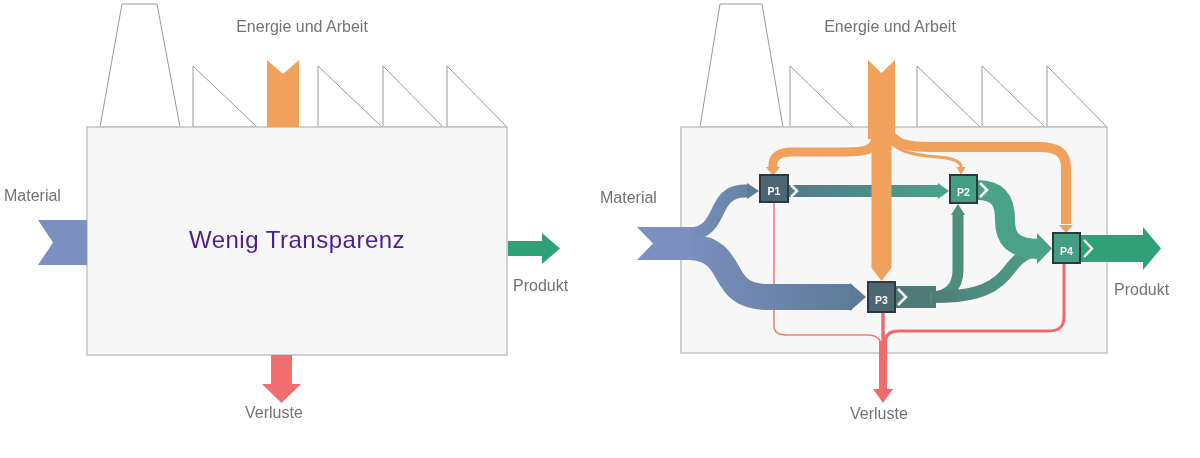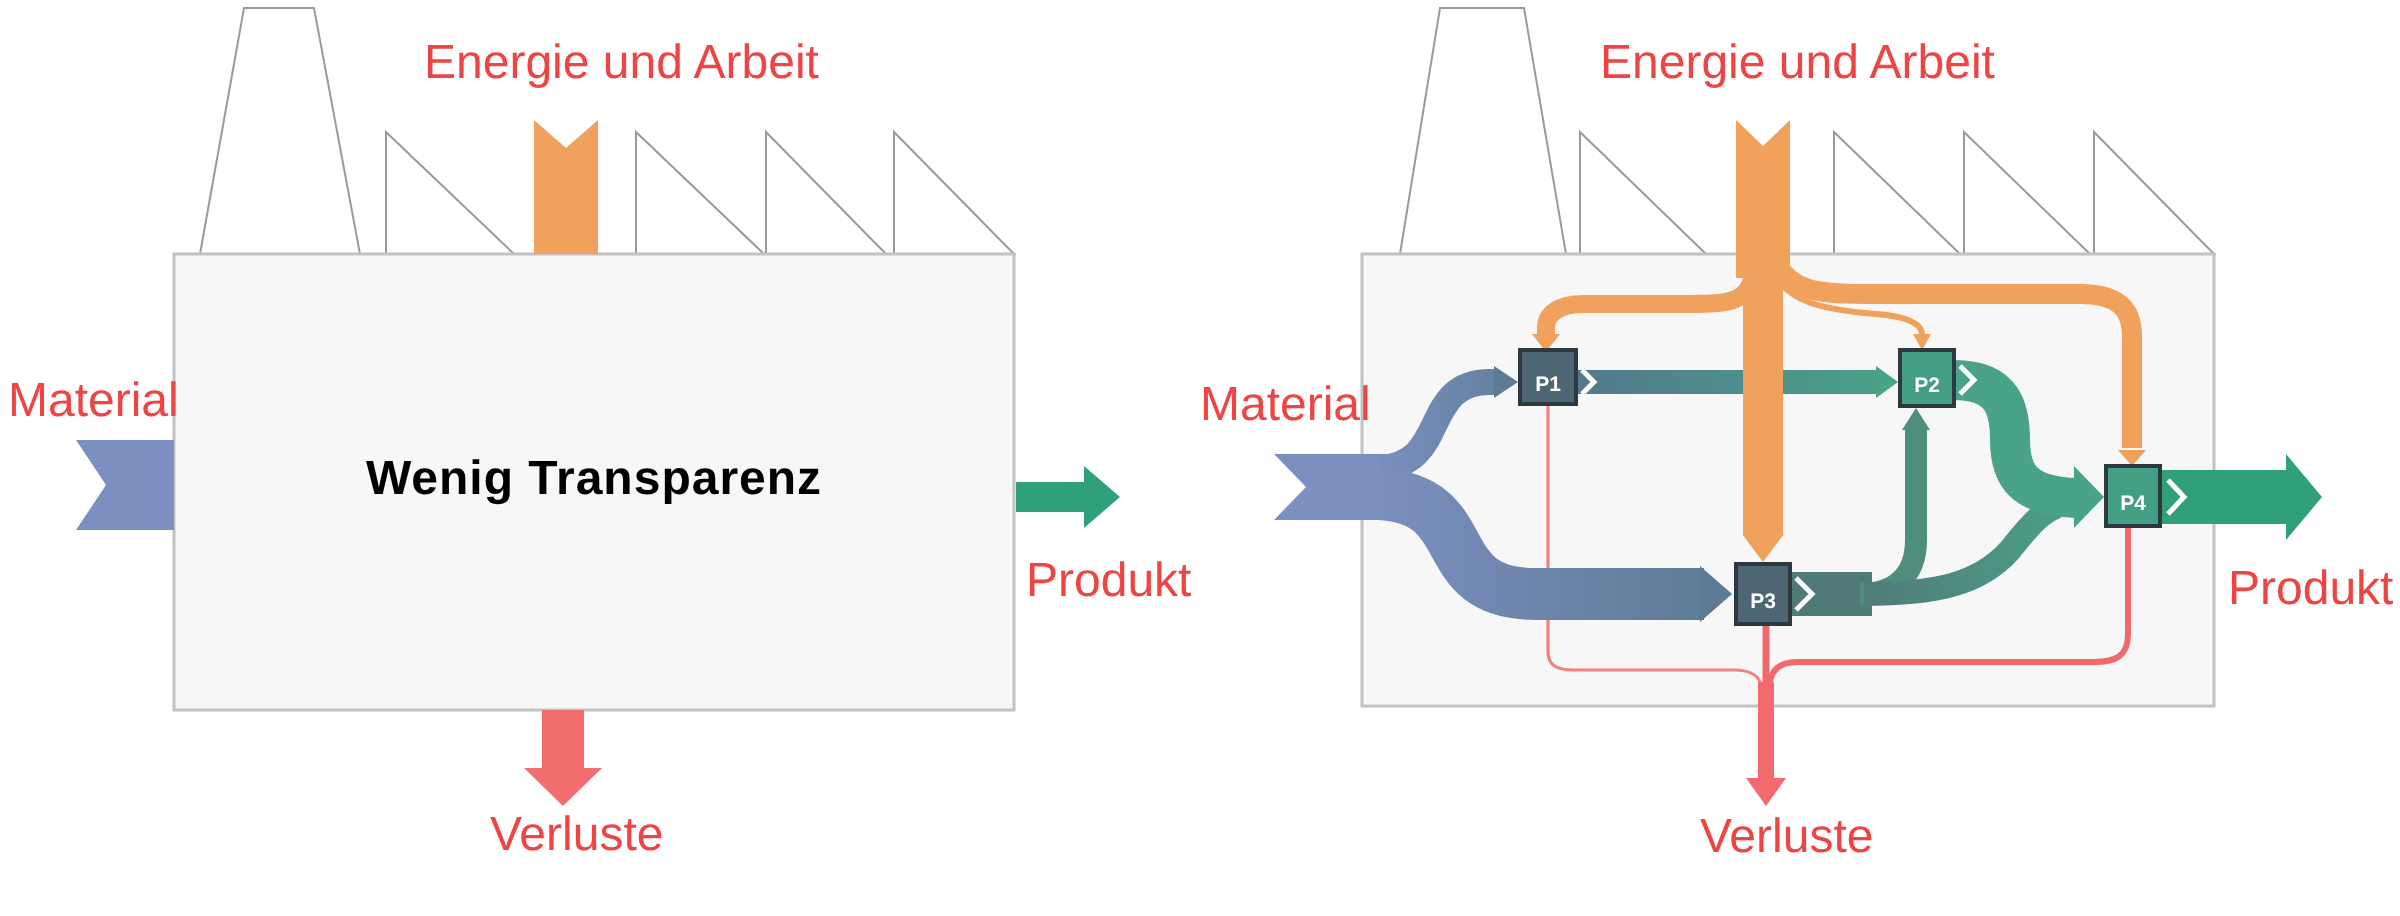--- a/index.html
+++ b/index.html
@@ -2,23 +2,23 @@
 <html><head>
 <meta charset="utf-8">
 <style>
   html,body{margin:0;padding:0;background:#ffffff;}
   .canvas{
     position:relative;width:1200px;height:458px;background:#ffffff;
     font-family:"Liberation Sans", sans-serif;overflow:hidden;
   }
   .diagram{position:absolute;top:0;width:600px;height:458px;}
   .diagram svg{position:absolute;top:0;left:0;}
-  .lbl{position:absolute;color:#ef4444;font-size:24px;white-space:nowrap;}
+  .lbl{position:absolute;color:#737373;font-size:16px;white-space:nowrap;}
   .lbl.center{text-align:center;}
-  .lbl.muted{color:#000000;font-size:24px;letter-spacing:.5px;font-weight:bold;}
+  .lbl.muted{color:#4c1d95;font-size:24px;letter-spacing:.5px;}
 </style>
 </head>
 <body>
 
 <div class="canvas">
 
   <div class="diagram" style="left:0;">
     <svg width="600" height="458" viewBox="0 0 600 458">
 
       <polygon points="100,127 122,4 157,4 180,127" fill="#ffffff" stroke="#9a9a9a" stroke-width="1"></polygon>

